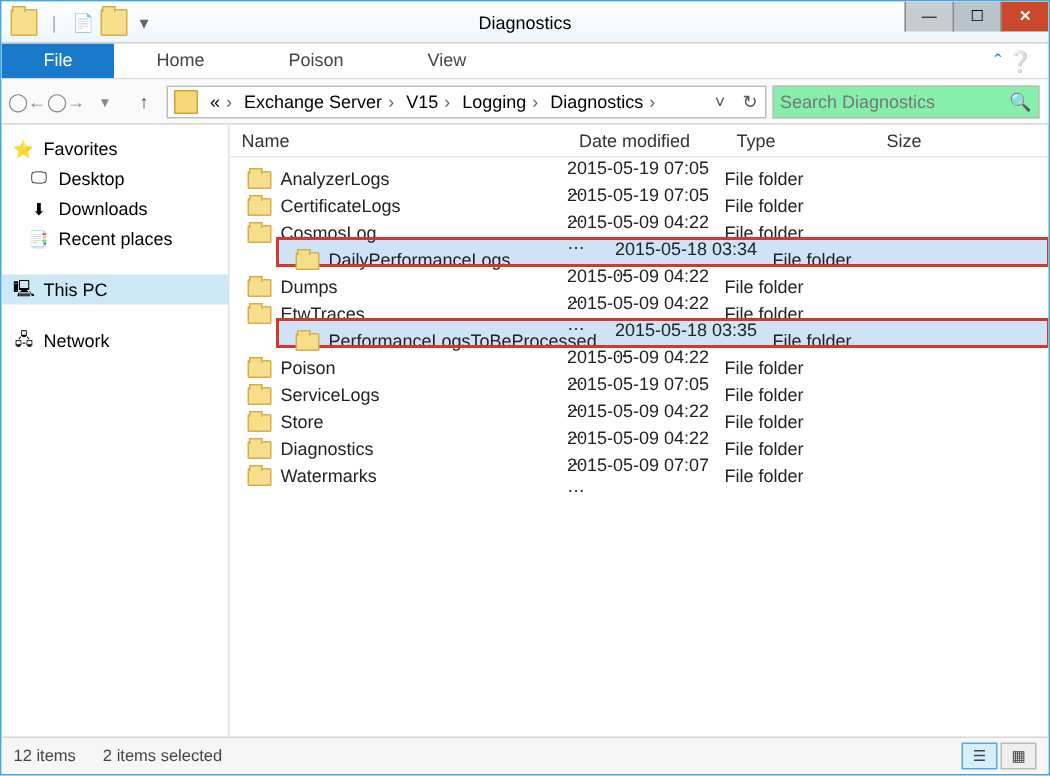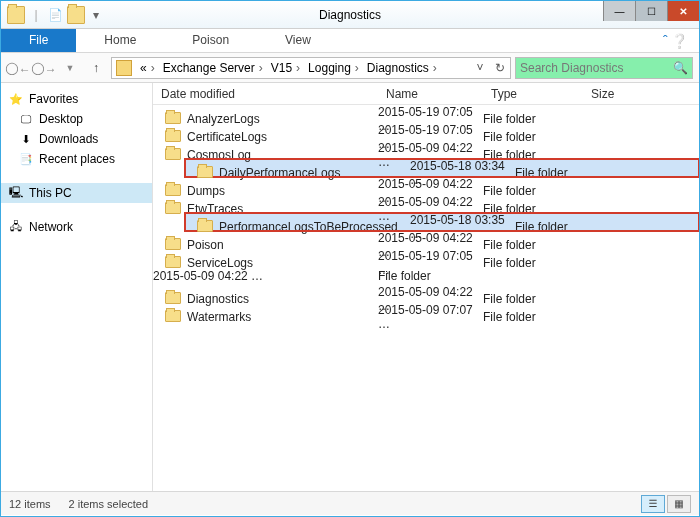--- a/index.html
+++ b/index.html
@@ -33,21 +33,21 @@
 .sbitem.header { padding-left: 8px; }
 .sbitem.selected { background: #cde8f6; }
 .sbitem .ico { width: 14px; height: 14px; display: inline-flex; align-items: center; justify-content: center; font-size: 11px; }
 .folder-ico { width: 16px; height: 12px; background: #f7de8a; border: 1px solid #d6ae4d; border-radius: 1px; position: relative; }
 .folder-ico::before { content: ""; position: absolute; top: -3px; left: 0; width: 7px; height: 3px; background: #f7de8a; border: 1px solid #d6ae4d; border-bottom: none; }
 .content { flex: 1; display: flex; flex-direction: column; }
 .columns { display: grid; grid-template-columns: 225px 105px 100px 80px; height: 22px; align-items: center; font-size: 12px; color: #333; border-bottom: 1px solid #e5e5e5; }
 .columns div { padding-left: 8px; }
 .rows { flex: 1; overflow: auto; }
 .row { display: grid; grid-template-columns: 225px 105px 100px 80px; height: 18px; align-items: center; font-size: 12px; color: #222; }
-.row .namecell { display: flex; align-items: flex-start; gap: 6px; padding-left: 12px; }
+.row .namecell { display: flex; align-items: flex-end; gap: 6px; padding-left: 12px; }
 .row.selected { background: #cee3f8; margin-left: 32px; }
 .row.hl { outline: 2px solid #d13a2a; outline-offset: -1px; }
 .statusbar { height: 24px; border-top: 1px solid #d8d8d8; display: flex; align-items: center; font-size: 11px; color: #444; padding: 0 8px; background: #f6f6f6; }
 .statusbar .right { margin-left: auto; display: flex; gap: 2px; }
 .viewbtn { width: 24px; height: 18px; border: 1px solid #bbb; background: #eee; display: flex; align-items: center; justify-content: center; font-size: 10px; }
 .viewbtn.active { background: #d6eefc; border-color: #5ea9d6; }
 </style>
 </head>
 <body>
 
@@ -133,22 +133,22 @@
     <div class="sbgroup">
       <div class="sbitem header">
         <span class="ico">🖧</span>
         <span>Network</span>
       </div>
     </div>
   </div>
 
   <div class="content">
     <div class="columns">
+      <div>Name</div>
       <div>Date modified</div>
-      <div>Name</div>
       <div>Type</div>
       <div>Size</div>
     </div>
     <div class="rows" id="rows">
         <div class="row">
           <div class="namecell">
             <span class="folder-ico"></span>
             <span>AnalyzerLogs</span>
           </div>
           <div>2015-05-19 07:05 …</div>
@@ -221,20 +221,24 @@
         <div class="row">
           <div class="namecell">
             <span class="folder-ico"></span>
             <span>ServiceLogs</span>
           </div>
           <div>2015-05-19 07:05 …</div>
           <div>File folder</div>
           <div></div>
         </div>
         <div class="row">
+          <div class="namecell">
+            <span class="folder-ico"></span>
+            <span>Store</span>
+          </div>
           <div>2015-05-09 04:22 …</div>
           <div>File folder</div>
           <div></div>
         </div>
         <div class="row">
           <div class="namecell">
             <span class="folder-ico"></span>
             <span>Diagnostics</span>
           </div>
           <div>2015-05-09 04:22 …</div>

